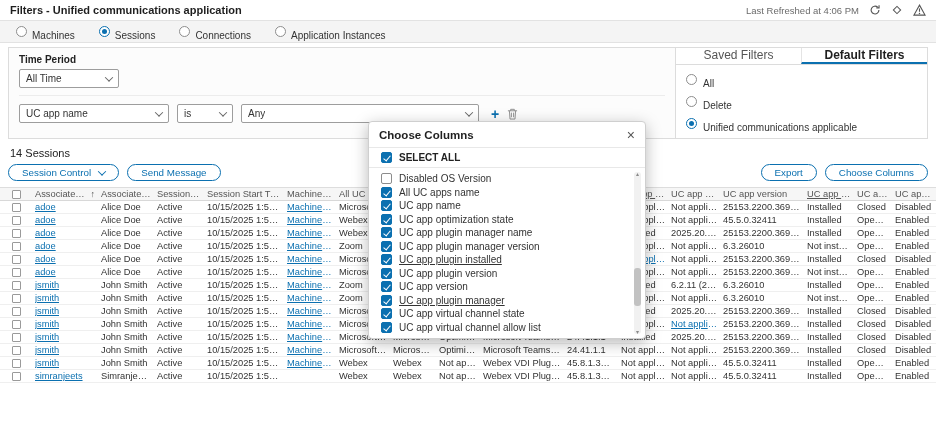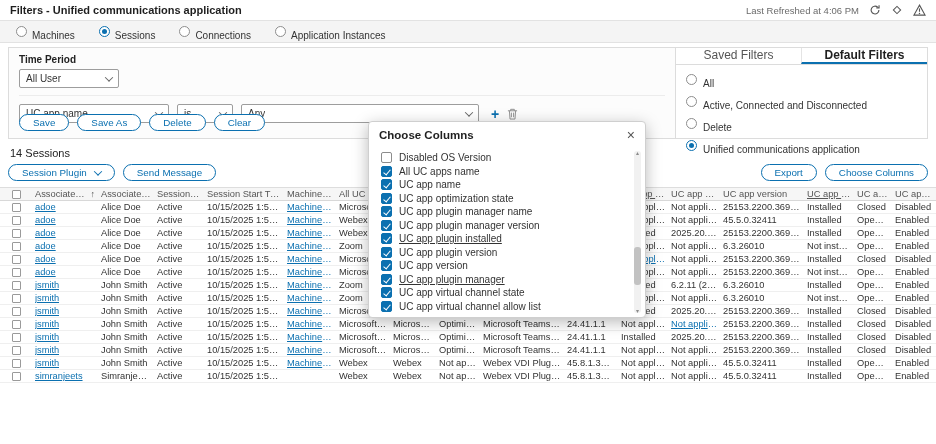--- a/index.html
+++ b/index.html
@@ -133,21 +133,21 @@
       <span class="radio"></span>
       <span class="vlabel">Application Instances</span>
     </div>
   </div>
 
 <div class="filter-card">
   <div class="filter-left">
     <div class="tp-section">
       <div class="tp-label">Time Period</div>
       <div class="select w-tp">
-        <span class="val">All User</span>
+        <span class="val">All Time</span>
         <span class="chev"></span>
       </div>
     </div>
     <div class="criteria-row">
       <div class="select w-field">
         <span class="val">UC app name</span>
         <span class="chev"></span>
       </div>
       <div class="select w-op">
         <span class="val">is</span>
@@ -156,60 +156,50 @@
       <div class="select w-val">
         <span class="val">Any</span>
         <span class="chev"></span>
       </div>
       <span class="plus">+</span>
       <span class="trash">
         <svg width="11" height="12" viewBox="0 0 12 13">
             <path d="M1 3h10 M4 3V1.4h4V3 M2.6 3l.7 9h5.4l.7-9 M4.8 5v5 M7.2 5v5" fill="none" stroke="#8a8a8a" stroke-width="1"></path>
           </svg>
       </span>
-    </div>
-    <div class="btn-row">
-      <div class="pill">Save</div>
-      <div class="pill">Save As</div>
-      <div class="pill">Delete</div>
-      <div class="pill">Clear</div>
     </div>
   </div>
   <div class="filter-right">
     <div class="tabs">
       <div class="tab">Saved Filters</div>
       <div class="tab active">Default Filters</div>
     </div>
     <div class="fopt-list">
         <div class="fopt">
           <span class="radio"></span>
           <span class="flabel">All</span>
         </div>
         <div class="fopt">
           <span class="radio"></span>
-          <span class="flabel">Active, Connected and Disconnected</span>
-        </div>
-        <div class="fopt">
-          <span class="radio"></span>
           <span class="flabel">Delete</span>
         </div>
         <div class="fopt">
           <span class="radio sel"></span>
-          <span class="flabel">Unified communications application</span>
+          <span class="flabel">Unified communications applicable</span>
         </div>
       </div>
   </div>
 </div>
 
 <div class="results-label">14 Sessions</div>
 
 <div class="toolbar">
   <div class="tgroup">
     <div class="pill">
-      <span>Session Plugin</span>
+      <span>Session Control</span>
       <span class="chev chev-accent"></span>
     </div>
     <div class="pill">
       <span>Send Message</span>
     </div>
   </div>
   <div class="tgroup">
     <div class="pill">
       <span>Export</span>
     </div>
@@ -1016,20 +1006,24 @@
         <span>Enabled</span>
       </div>
     </div>
   </div>
 
 <div class="modal">
   <div class="modal-head">
     <span class="modal-title">Choose Columns</span>
     <span class="modal-close">×</span>
   </div>
+  <div class="selectall-row">
+    <span class="mcheck on"></span>
+    <span class="sa-label">SELECT ALL</span>
+  </div>
   <div class="modal-list">
     <div class="mitem">
         <span class="mcheck"></span>
         <span class="mlabel">Disabled OS Version</span>
       </div>
       <div class="mitem">
         <span class="mcheck on"></span>
         <span class="mlabel">All UC apps name</span>
       </div>
       <div class="mitem">

